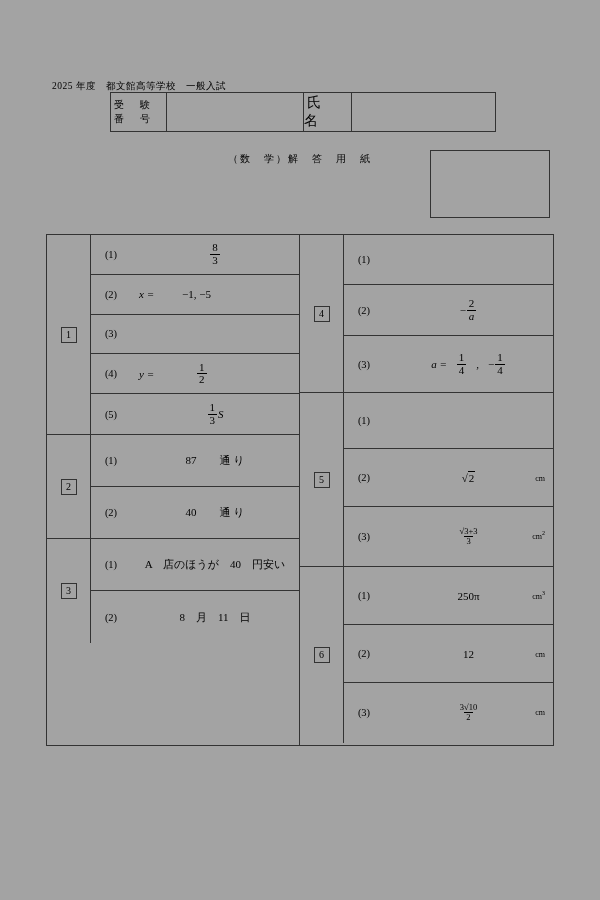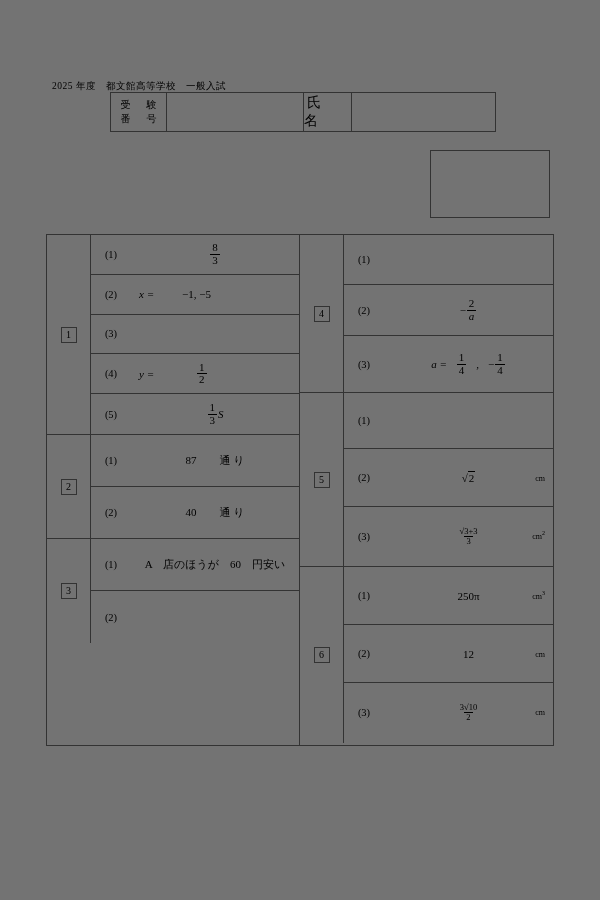--- a/index.html
+++ b/index.html
@@ -12,21 +12,21 @@
     height: 900px;
     position: relative;
     font-family: "Liberation Serif", "DejaVu Serif", serif;
     color: #000000;
     overflow: hidden;
   }
   .sheet {
     position: absolute;
     left: 0; top: 0;
     width: 600px; height: 900px;
-    background: #737373;
+    background: #a3a3a3;
   }
   
   .hdr-title {
     position: absolute;
     left: 52px; top: 80px;
     font-size: 9.5px;
     letter-spacing: 0.5px;
     white-space: nowrap;
   }
 
@@ -37,21 +37,21 @@
     border: 1px solid #333;
     box-sizing: border-box;
     display: flex;
   }
   .idbox .lbl {
     width: 56px;
     border-right: 1px solid #333;
     box-sizing: border-box;
     display: flex;
     flex-direction: column;
-    align-items: center;
+    align-items: flex-start;
     justify-content: center;
     font-size: 10px;
     line-height: 1.45;
     letter-spacing: 3px;
     text-indent: 3px;
   }
   .idbox .lbl span { display:block; }
   .idbox .val {
     flex: 1;
     border-right: 1px solid #333;
@@ -197,20 +197,21 @@
   <div class="idbox">
     <div class="lbl">
       <span>受　験</span>
       <span>番　号</span>
     </div>
     <div class="val"></div>
     <div class="lbl2">氏　名</div>
     <div class="val2"></div>
   </div>
 
+  <div class="doc-title">（数　学）解　答　用　紙</div>
   <div class="score-box"></div>
 
   <div class="grid">
 
     <div class="col left">
 
       <div class="group" style="height:200px">
         <div class="gnum">
           <div class="boxnum">1</div>
         </div>
@@ -289,25 +290,28 @@
       </div>
 
       <div class="group last" style="height:104px">
         <div class="gnum">
           <div class="boxnum">3</div>
         </div>
         <div class="rows">
           <div class="row" style="height:52px">
             <div class="rnum">(1)</div>
             <div class="ans">
-              <span>A　店のほうが　60　円安い</span>
+              <span>A　店のほうが　40　円安い</span>
             </div>
           </div>
           <div class="row lastrow" style="height:52px">
             <div class="rnum">(2)</div>
+            <div class="ans">
+              <span>8　月　11　日</span>
+            </div>
           </div>
         </div>
       </div>
 
     </div>
 
     <div class="col right">
 
       <div class="group" style="height:158px">
         <div class="gnum">

